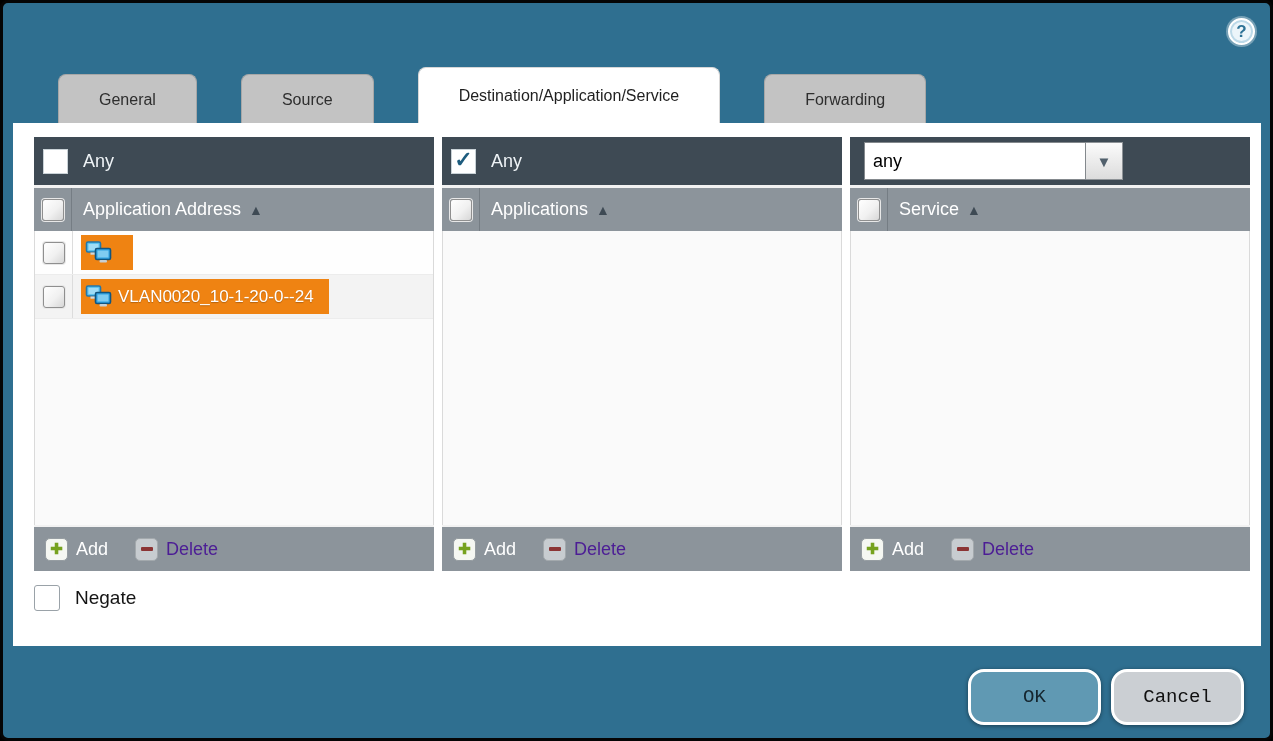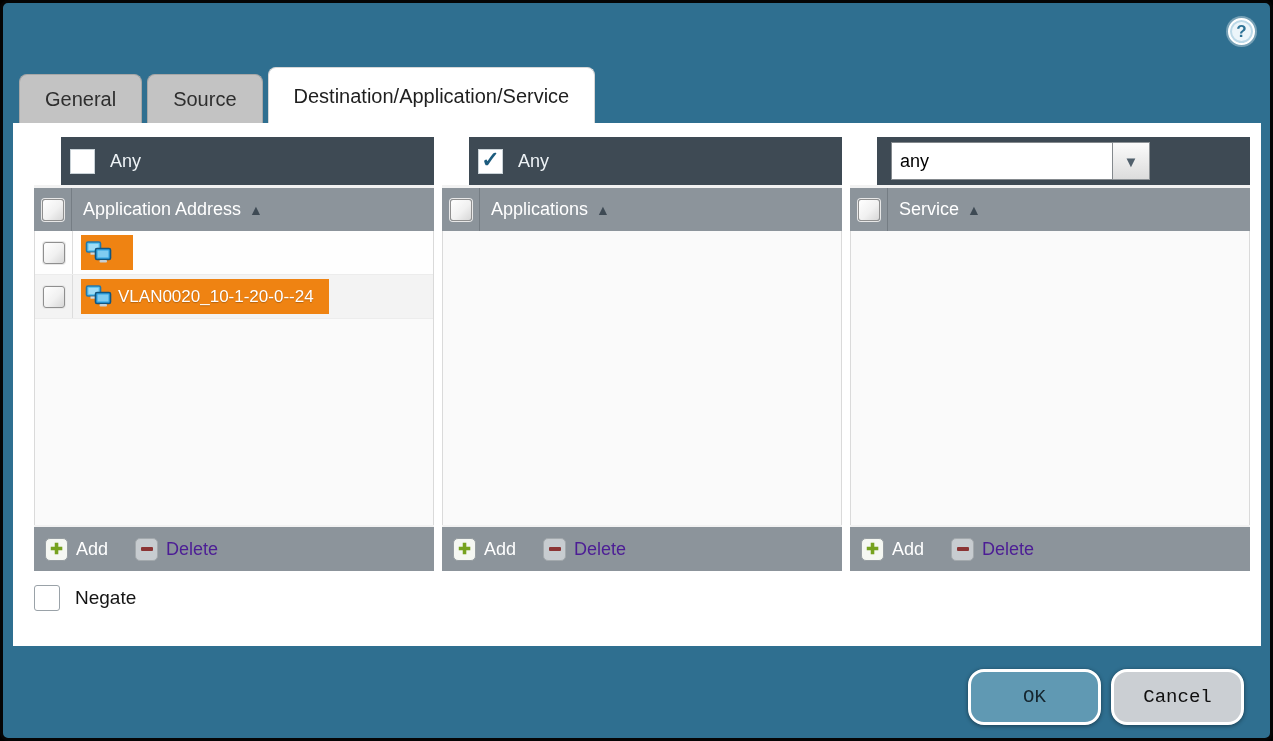--- a/index.html
+++ b/index.html
@@ -16,37 +16,37 @@
     position:absolute; right:15px; top:15px; width:27px; height:27px; border-radius:50%;
     background:#ecf5fa; border:2px solid #ffffff;
     box-shadow:0 0 0 2px rgba(255,255,255,.35), inset 0 0 0 2px #bcd9e8;
     color:#2d7296; font-size:17px; font-weight:bold;
     display:flex; align-items:center; justify-content:center; cursor:pointer;
   }
 
   
   .tabs { position:absolute; left:16px; top:66px; height:54px; display:flex; align-items:flex-end; }
   .tab {
-    height:49px; line-height:49px; padding:0 25px; margin-right:5px;
-    background:#c3c3c3; color:#2e2e2e; font-size:20px;
+    height:49px; line-height:49px; padding:0 40px; margin-right:5px;
+    background:#c3c3c3; color:#2e2e2e; font-size:16px;
     border-radius:8px 8px 0 0; border:1px solid #a7a7a7; border-bottom:none;
-    cursor:pointer; white-space:nowrap;
+    cursor:pointer; white-space:nowrap;margin-left:39px;
   }
   .tab.active {
     background:#ffffff; color:#1f1f1f; height:56px; line-height:56px; border-color:#d7d7d7;
   }
 
   
   .panel { position:absolute; left:10px; top:120px; width:1248px; height:523px; background:#ffffff; }
 
   .cols { position:absolute; left:21px; top:14px; display:flex; gap:8px; }
   .col { width:400px; height:434px; display:flex; flex-direction:column; }
 
   .any-bar {
-    height:48px; background:#3E4A54; display:flex; align-items:center; padding-left:9px; flex:0 0 auto;margin-left:27px;
+    height:48px; background:#3E4A54; display:flex; align-items:center; padding-left:9px; flex:0 0 auto;
   }
   .any-label { color:#eef3f6; font-size:18px; margin-left:15px; }
 
   
   .cb { position:relative; display:flex; align-items:center; justify-content:center; cursor:pointer; }
   .cb .checkmark { visibility:hidden; }
   .cb.checked .checkmark { visibility:visible; }
   .cb-any { width:25px; height:25px; background:#ffffff; box-shadow:inset 0 0 0 1px #c9d2d7; }
   .cb-any .checkmark { color:#1d5c7e; font-size:22px; font-weight:bold; margin-top:-2px; }
   .cb-grid {
@@ -123,20 +123,21 @@
 <div class="dialog">
 
   <div class="help-icon">
     <span>?</span>
   </div>
 
   <div class="tabs">
     <div class="tab">General</div>
     <div class="tab">Source</div>
     <div class="tab active">Destination/Application/Service</div>
+    <div class="tab">Forwarding</div>
   </div>
 
   <div class="panel">
     <div class="cols">
 
       <div class="col">
         <div class="any-bar">
           <span class="cb cb-any">
             <span class="checkmark">✓</span>
           </span>

